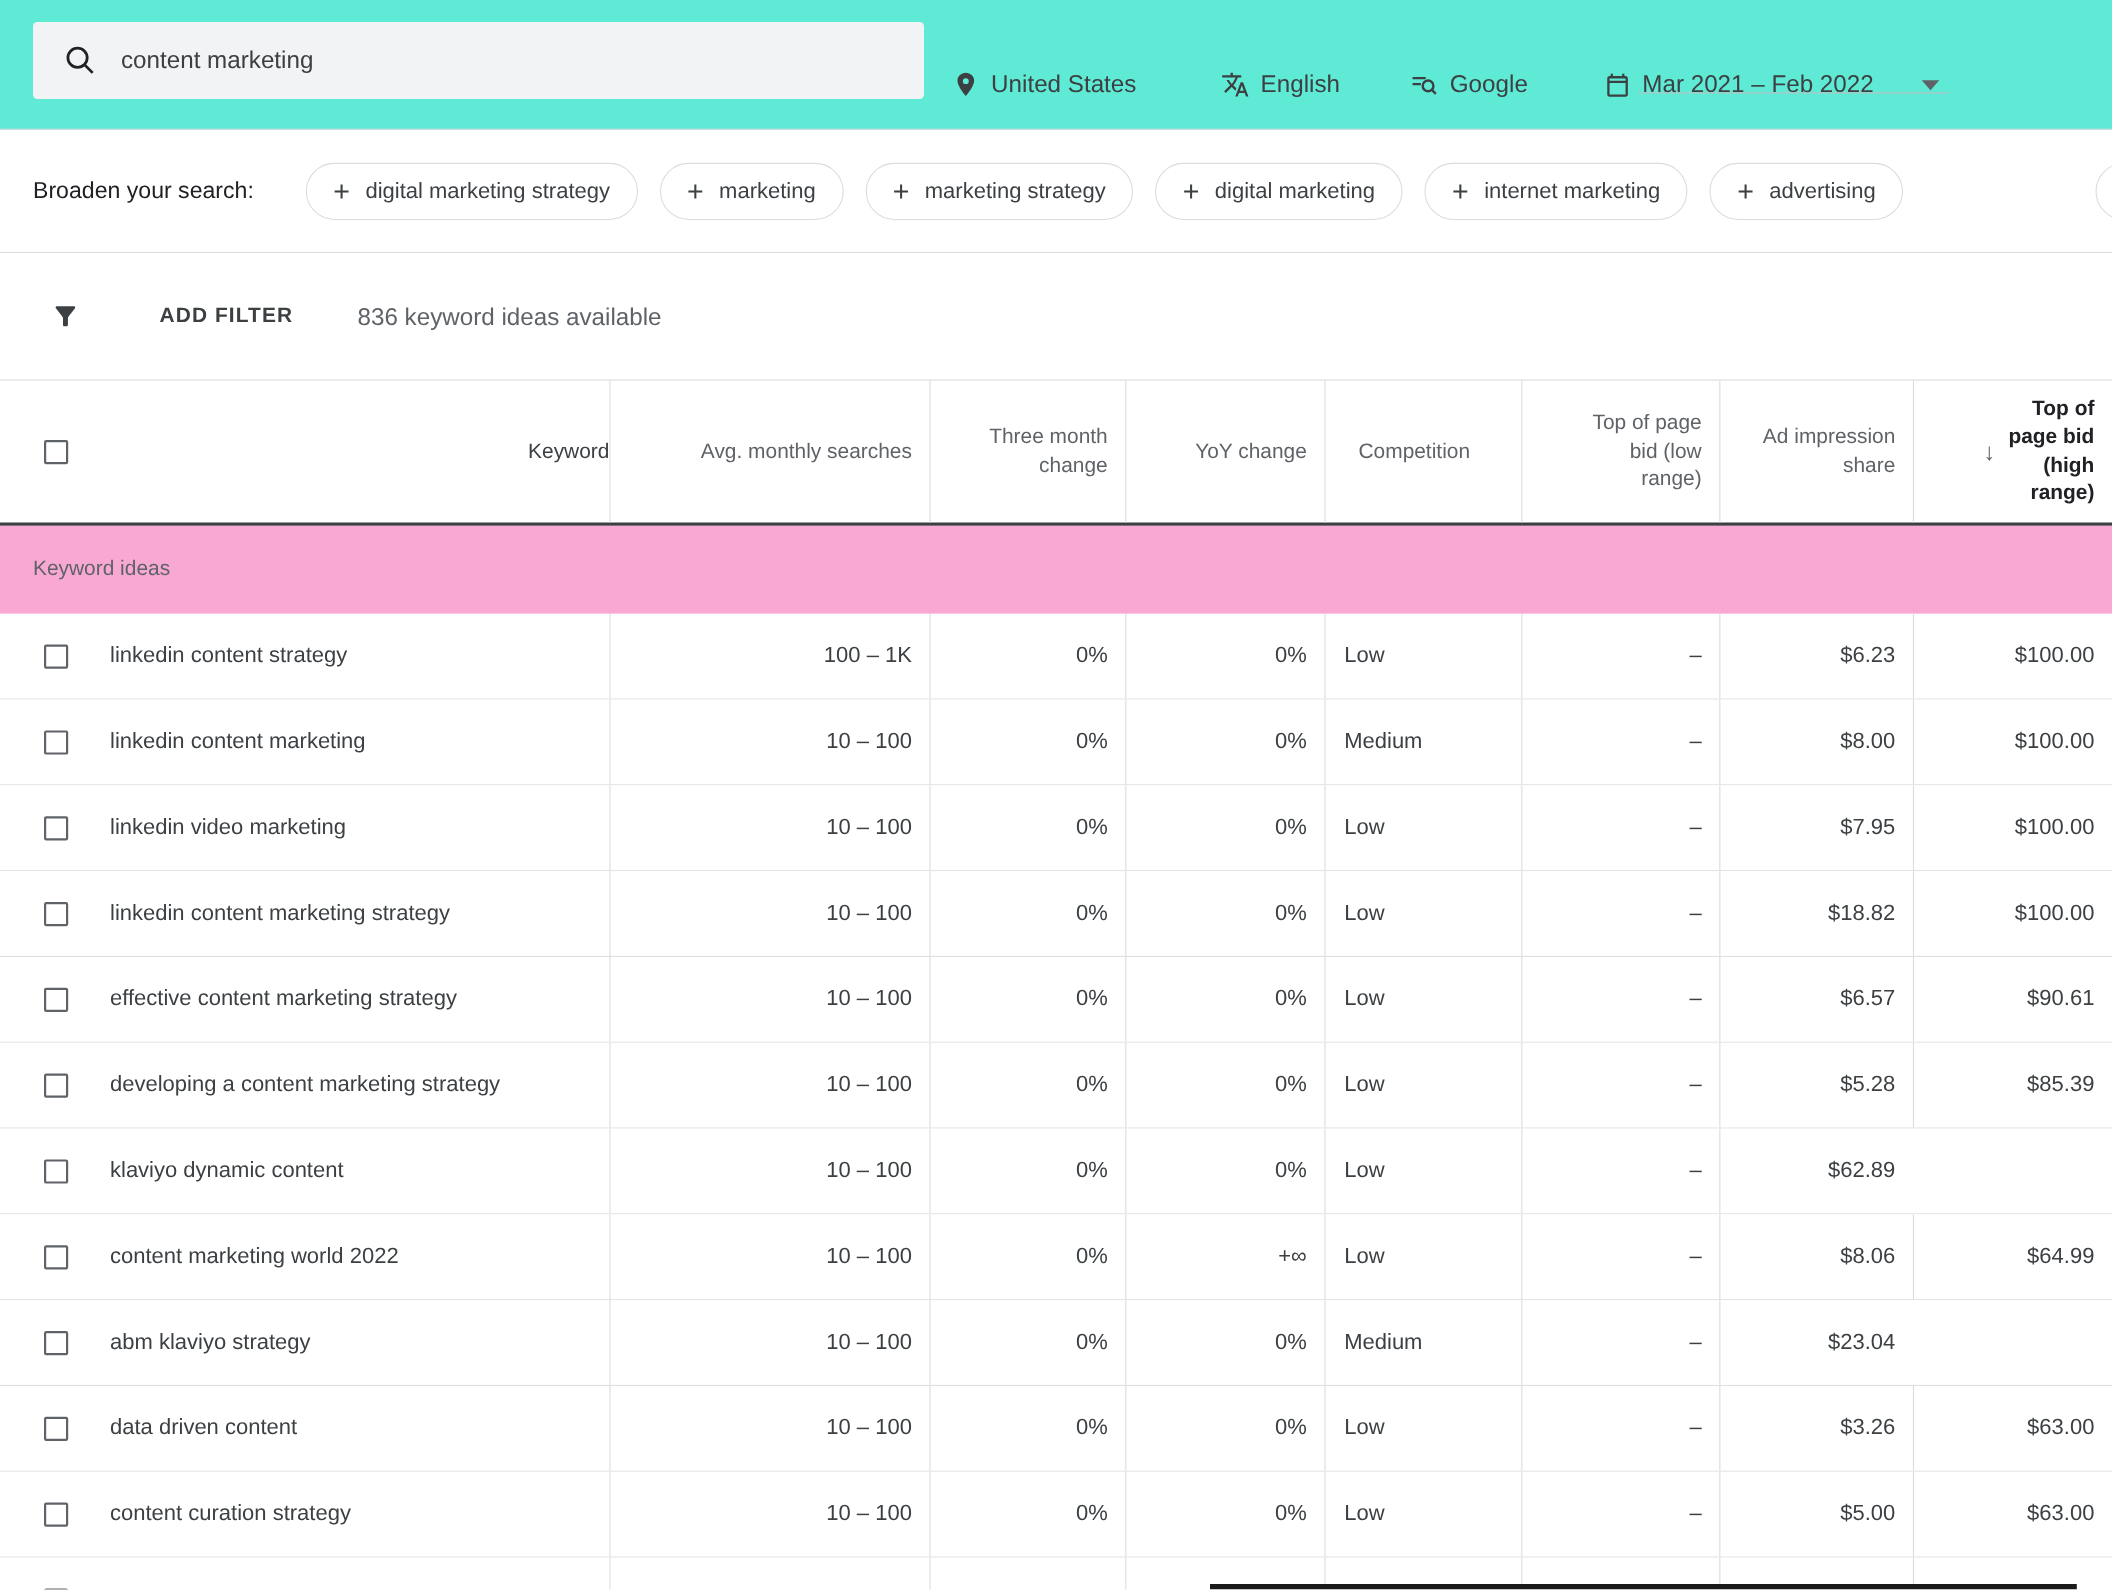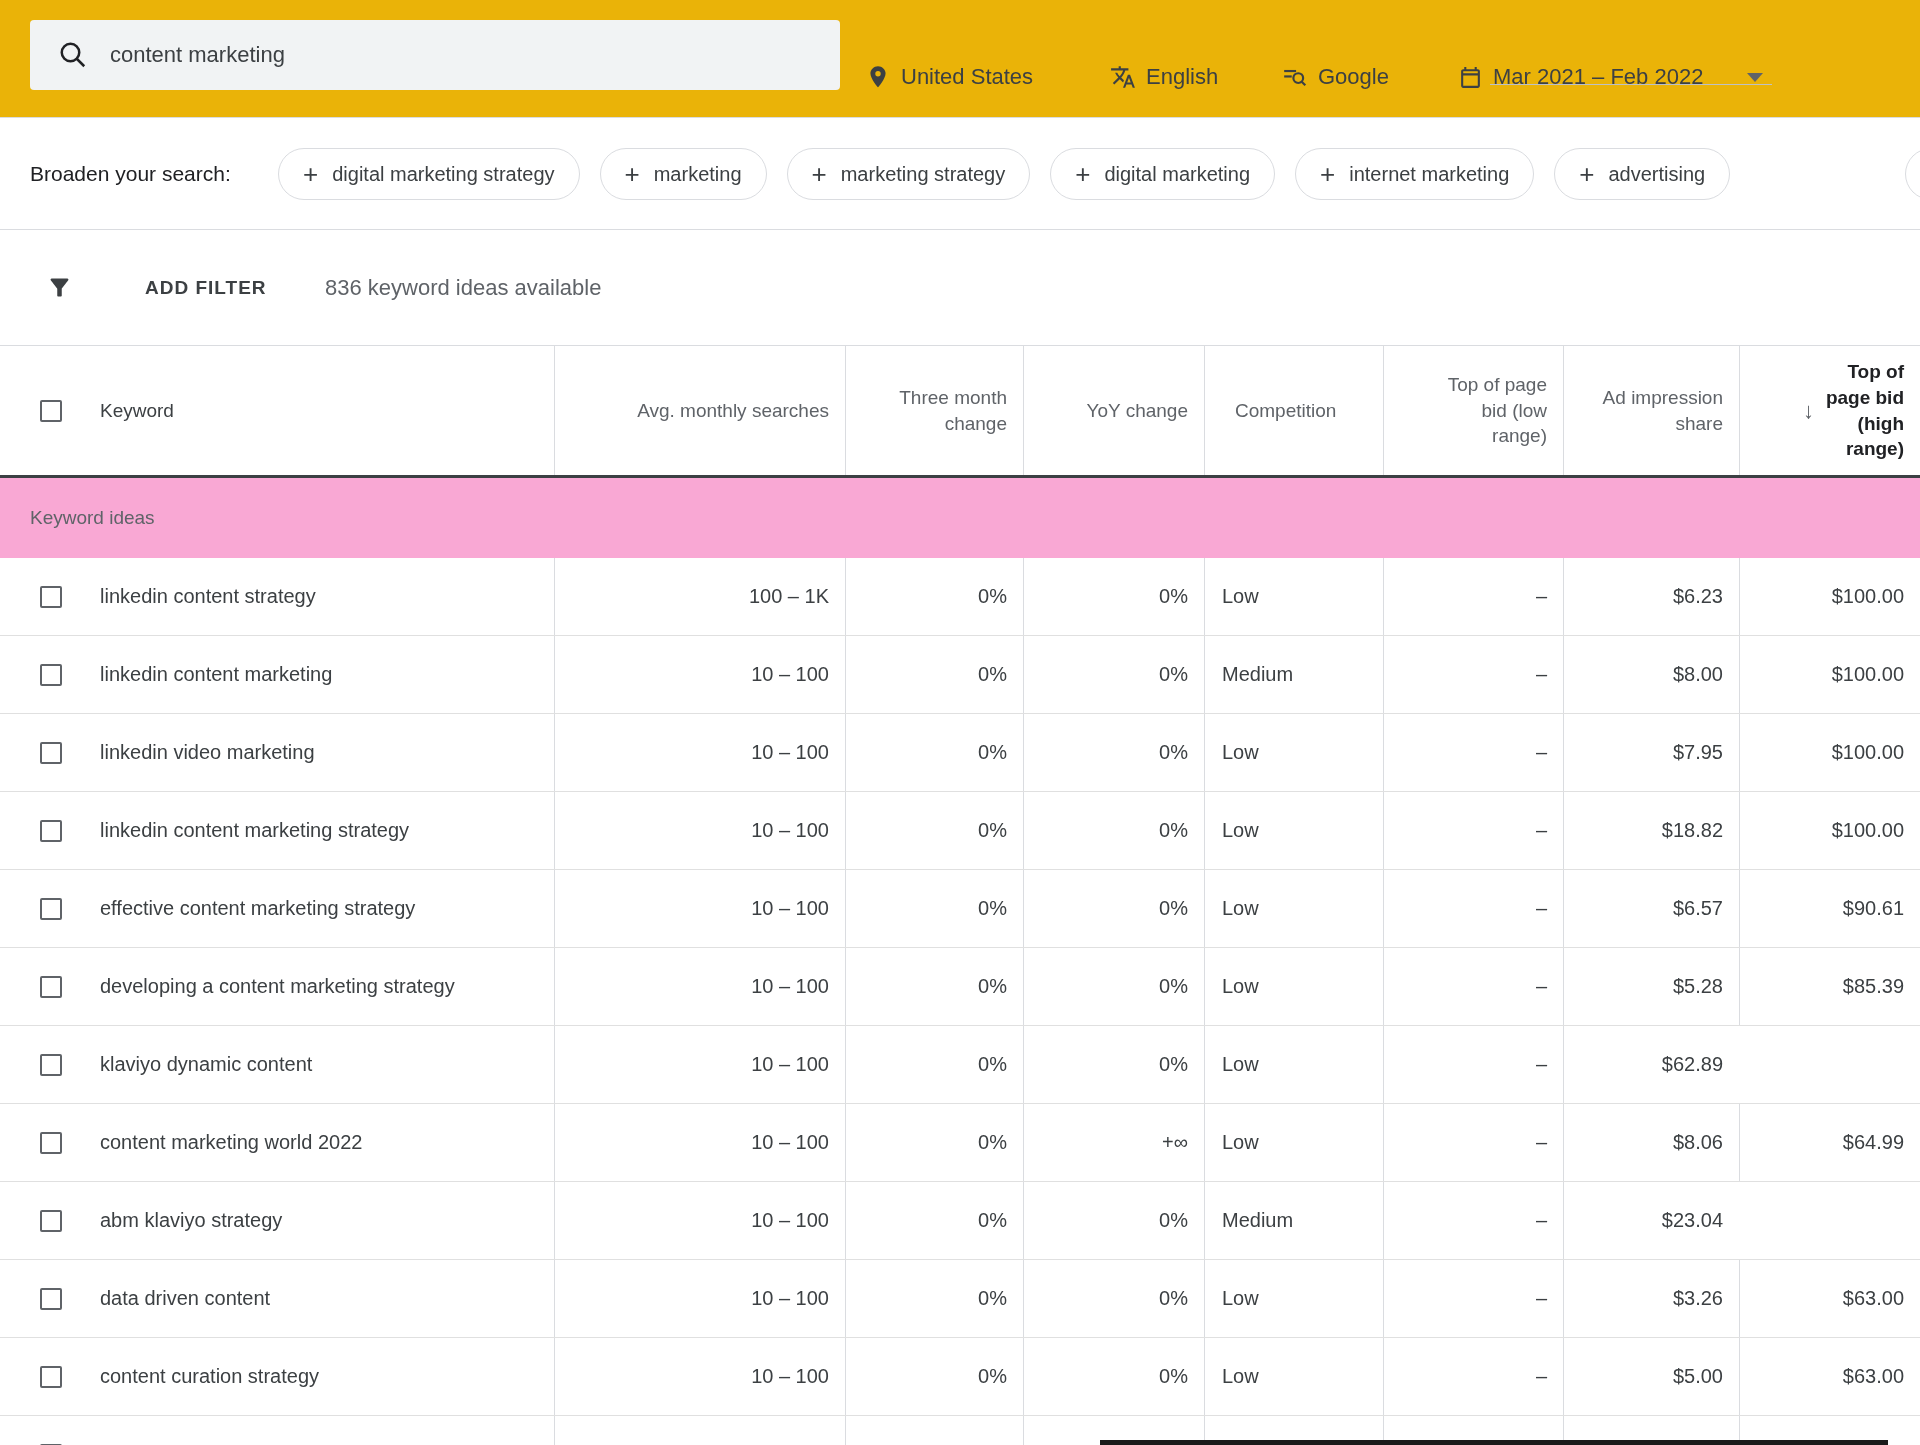--- a/index.html
+++ b/index.html
@@ -4,21 +4,21 @@
 <style>
   * { margin:0; padding:0; box-sizing:border-box; }
   html,body { width:1920px; height:1445px; }
   body {
     position:relative; overflow:hidden; background:#fff;
     font-family:"Liberation Sans", sans-serif; color:#3c4043;
   }
   svg { display:block; }
 
   
-  .topbar { position:absolute; left:0; top:0; width:1920px; height:118px; background:#eab308; border-bottom:1px solid #dadce0; }
+  .topbar { position:absolute; left:0; top:0; width:1920px; height:118px; background:#5eead4; border-bottom:1px solid #dadce0; }
   .searchbox {
     position:absolute; left:30px; top:20px; width:810px; height:70px;
     background:#f1f3f4; border-radius:4px; display:flex; align-items:center; padding-left:28px;
   }
   .searchbox input {
     border:none; outline:none; background:transparent; margin-left:22px;
     font-family:"Liberation Sans", sans-serif; font-size:22px; font-weight:500; color:#3c4043; width:620px;
   }
   .setting { position:absolute; top:0; height:154px; display:flex; align-items:center; gap:10px; cursor:pointer; }
   .setting .lbl { font-size:22px; color:#3c4043; }
@@ -53,21 +53,21 @@
   
   .grid-cols { display:grid; grid-template-columns:554px 291px 178px 181px 179px 180px 176px 181px; }
   .theader {
     position:absolute; left:0; top:345px; width:1920px; height:133px;
     border-top:1px solid #dadce0; border-bottom:3px solid #3c4043;
   }
   .th { display:flex; align-items:center; font-size:19px; color:#5f6368; line-height:1.35; }
   .th.right { justify-content:flex-end; text-align:right; padding-right:16px; }
   .th.left { padding-left:30px; }
   .bl { border-left:1px solid #dadce0; }
-  .th-keyword { padding-left:40px; }
+  .th-keyword { padding-left:40px;justify-content:space-between; }
   .th-keyword .th-label { margin-left:38px; color:#3c4043; }
   .w112 { max-width:112px; display:inline-block; }
   .w125 { max-width:125px; display:inline-block; }
   .w104 { max-width:104px; display:inline-block; }
   .w80  { max-width:80px;  display:inline-block; }
   .sort-arrow { font-size:22px; color:#5f6368; margin-right:10px; }
   .th.sorted .th-label { font-weight:bold; color:#202124; }
 
   .sectionrow {
     position:absolute; left:0; top:478px; width:1920px; height:80px;

